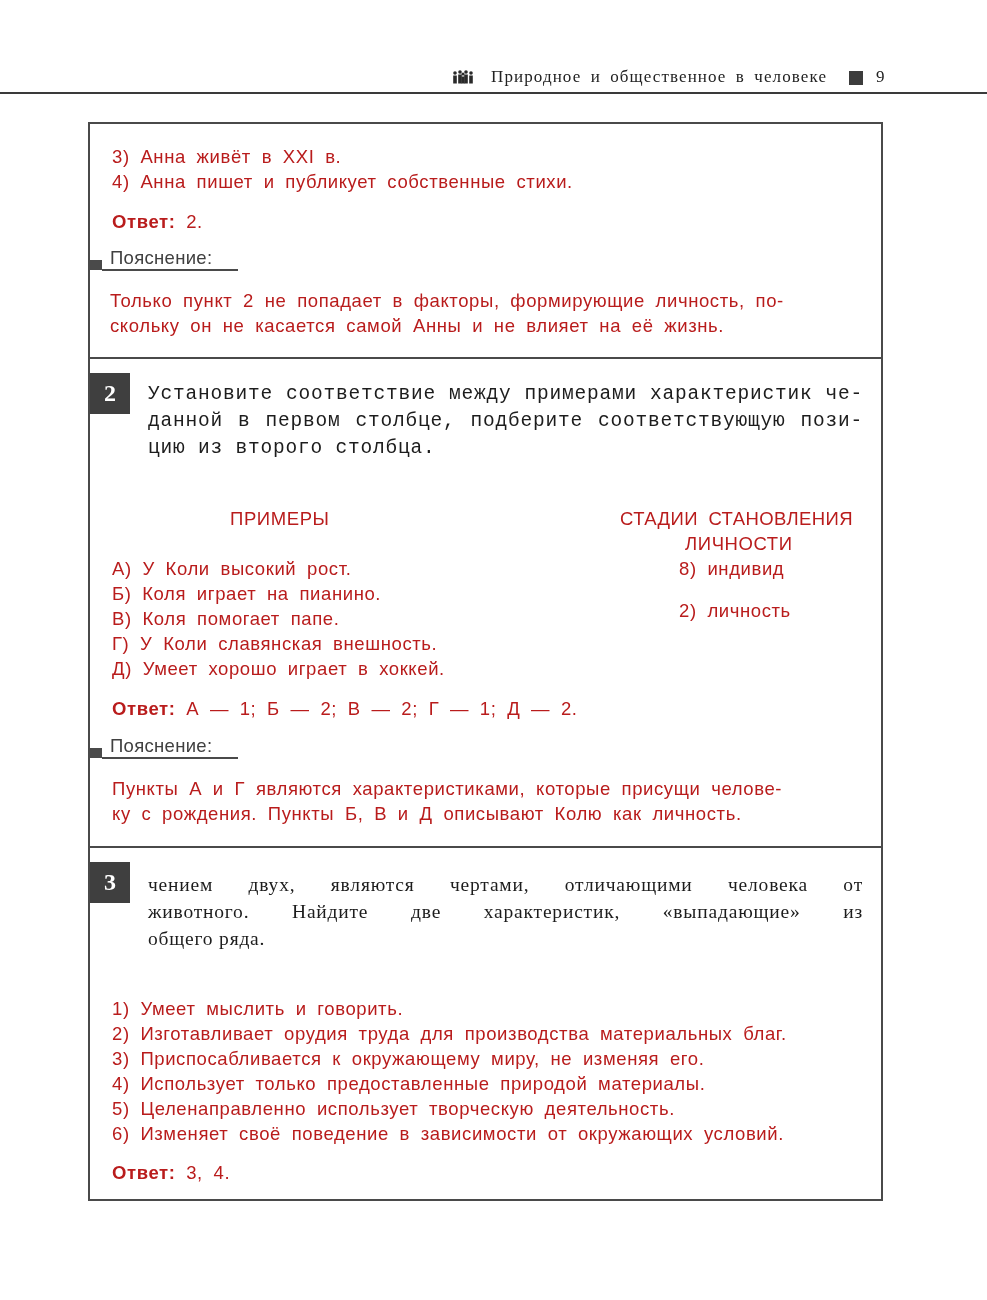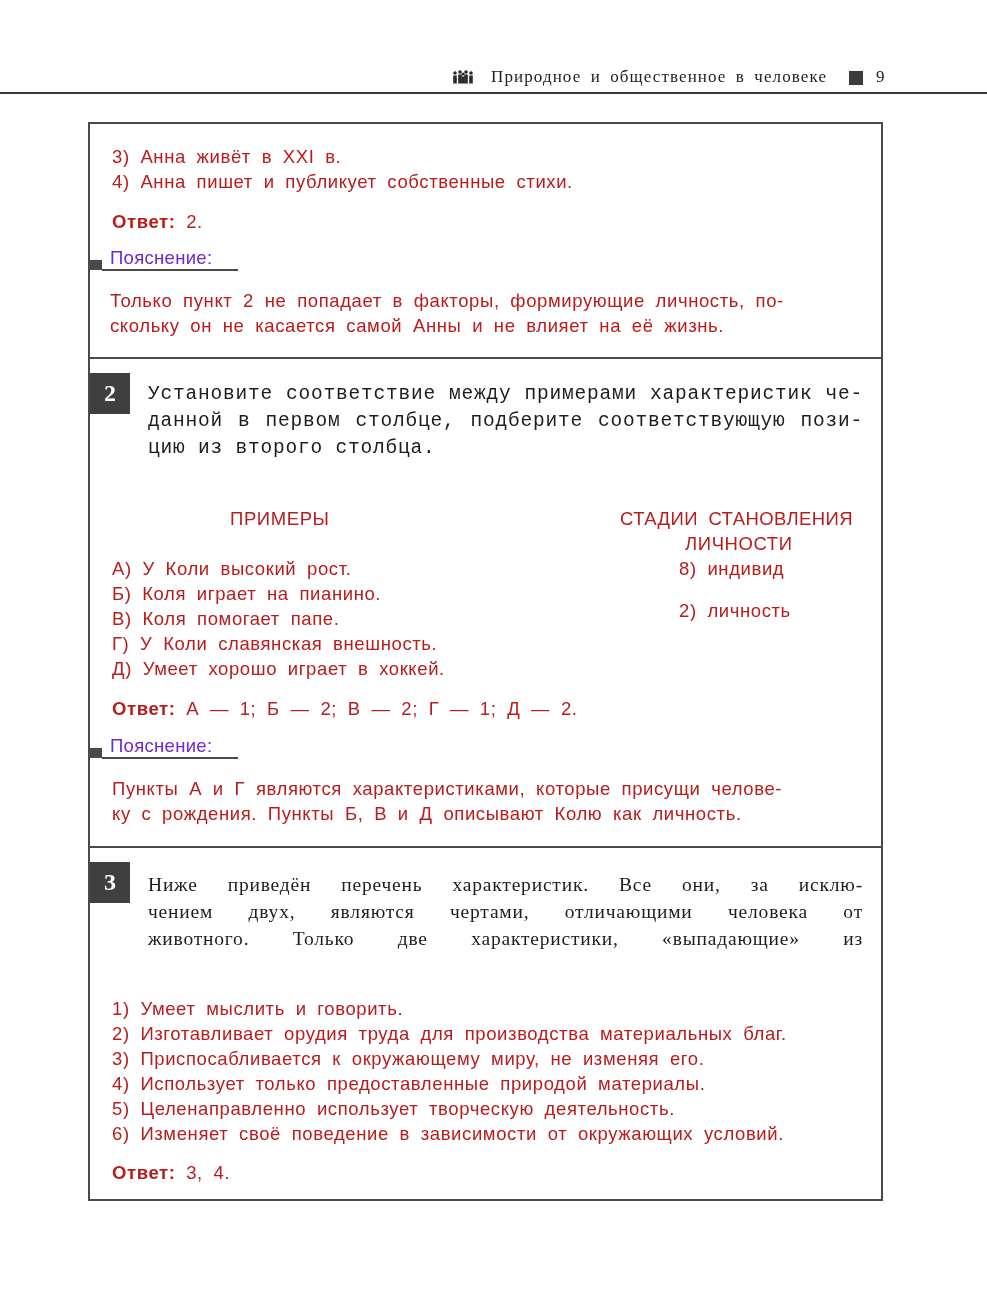--- a/index.html
+++ b/index.html
@@ -19,21 +19,21 @@
   .frame { position: absolute; left: 88px; top: 122px; width: 795px; height: 1079px; border: 2px solid #4a4a4a; box-sizing: border-box; }
   .section-divider { position: absolute; left: 0; width: 100%; height: 2px; background: #4a4a4a; }
 
   .line { position: absolute; font-size: 18.5px; letter-spacing: 0.6px; word-spacing: 5px; white-space: nowrap; color: #b91c1c; }
   .bold { font-weight: bold; }
 
   
   .expl { position: absolute; left: 0; height: 22px; width: 148px; }
   .expl-mark { position: absolute; left: 0; top: 10px; width: 12px; height: 10px; background: #4a4a4a; }
   .expl-rule { position: absolute; left: 12px; top: 19px; width: 136px; height: 2px; background: #4a4a4a; }
-  .expl-text { position: absolute; left: 20px; top: -3px; font-size: 18.5px; letter-spacing: 0.3px; color: #6d28d9; white-space: nowrap; }
+  .expl-text { position: absolute; left: 20px; top: -3px; font-size: 18.5px; letter-spacing: 0.3px; color: #404040; white-space: nowrap; }
 
   
   .task-num { position: absolute; left: 0; width: 40px; height: 41px; background: #3f3f3f; color: #fff; font-weight: bold; font-size: 24px; text-align: center; line-height: 41px; }
 
   .task-text { position: absolute; left: 58px; width: 715px; font-size: 19.5px; letter-spacing: 0.8px; line-height: 27px; color: #1d1d1d; text-align: justify; }
   .task-text .tl { display: block; white-space: nowrap; text-align: justify; text-align-last: justify; }
   .task-text .tl.last { text-align-last: left; }
 </style>
 </head>
 <body>
@@ -116,23 +116,23 @@
 
     <div class="line sans" style="left:22px; top:654px;">Пункты А и Г являются характеристиками, которые присущи челове-</div>
     <div class="line sans" style="left:22px; top:679px;">ку с рождения. Пункты Б, В и Д описывают Колю как личность.</div>
   </div>
 
   <div class="section-divider" style="top:722px;"></div>
 
   <div>
     <div class="task-num serif" style="top:738px;">3</div>
     <div class="task-text serif" style="top:747px;">
-      <span class="tl">Ниже приведён перечень характеристик. Все они, за исклю-</span>
       <span class="tl">чением двух, являются чертами, отличающими человека от</span>
-      <span class="tl">животного. Только две характеристики, «выпадающие» из</span>
+      <span class="tl">животного. Найдите две характеристик, «выпадающие» из</span>
+      <span class="tl last">общего ряда.</span>
     </div>
 
     <div class="line sans" style="left:22px; top:874px;">1) Умеет мыслить и говорить.</div>
     <div class="line sans" style="left:22px; top:899px;">2) Изготавливает орудия труда для производства материальных благ.</div>
     <div class="line sans" style="left:22px; top:924px;">3) Приспосабливается к окружающему миру, не изменяя его.</div>
     <div class="line sans" style="left:22px; top:949px;">4) Использует только предоставленные природой материалы.</div>
     <div class="line sans" style="left:22px; top:974px;">5) Целенаправленно использует творческую деятельность.</div>
     <div class="line sans" style="left:22px; top:999px;">6) Изменяет своё поведение в зависимости от окружающих условий.</div>
 
     <div class="line sans" style="left:22px; top:1038px;">

